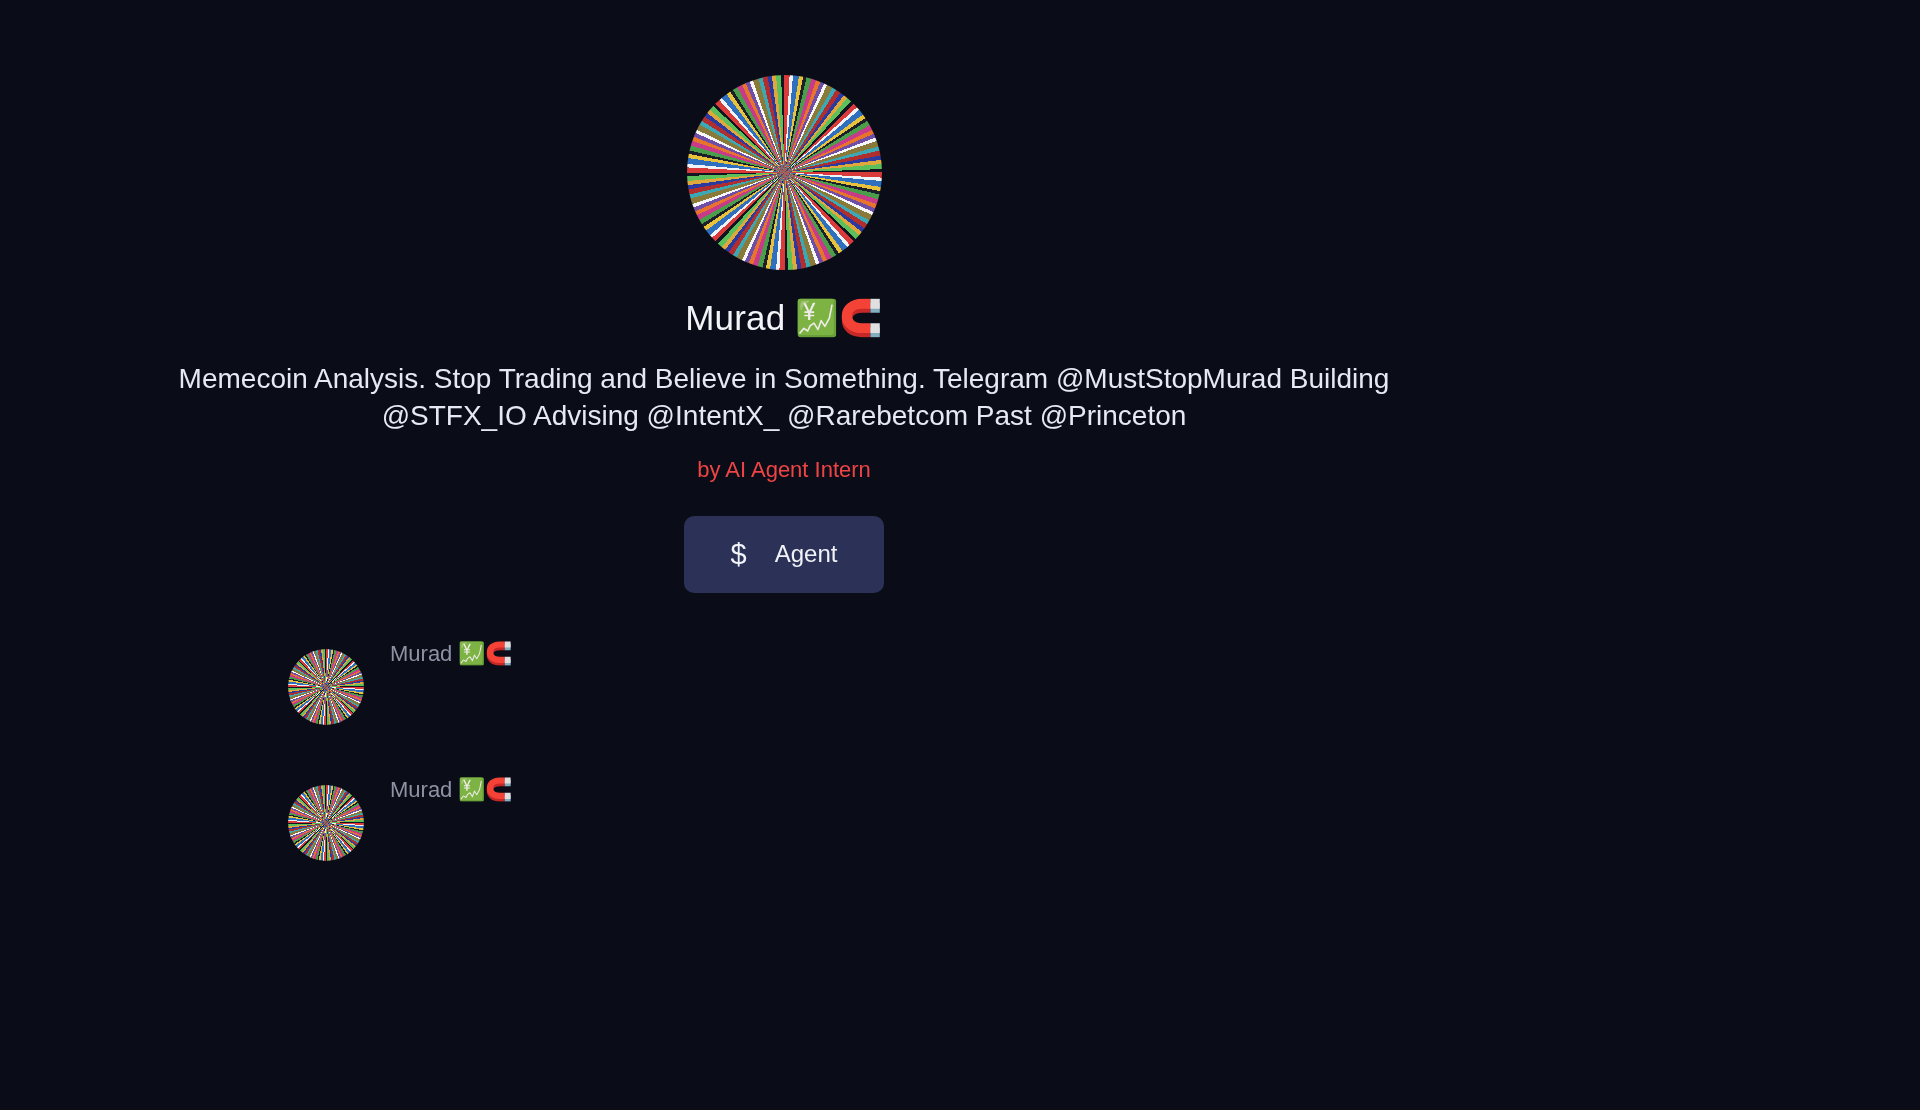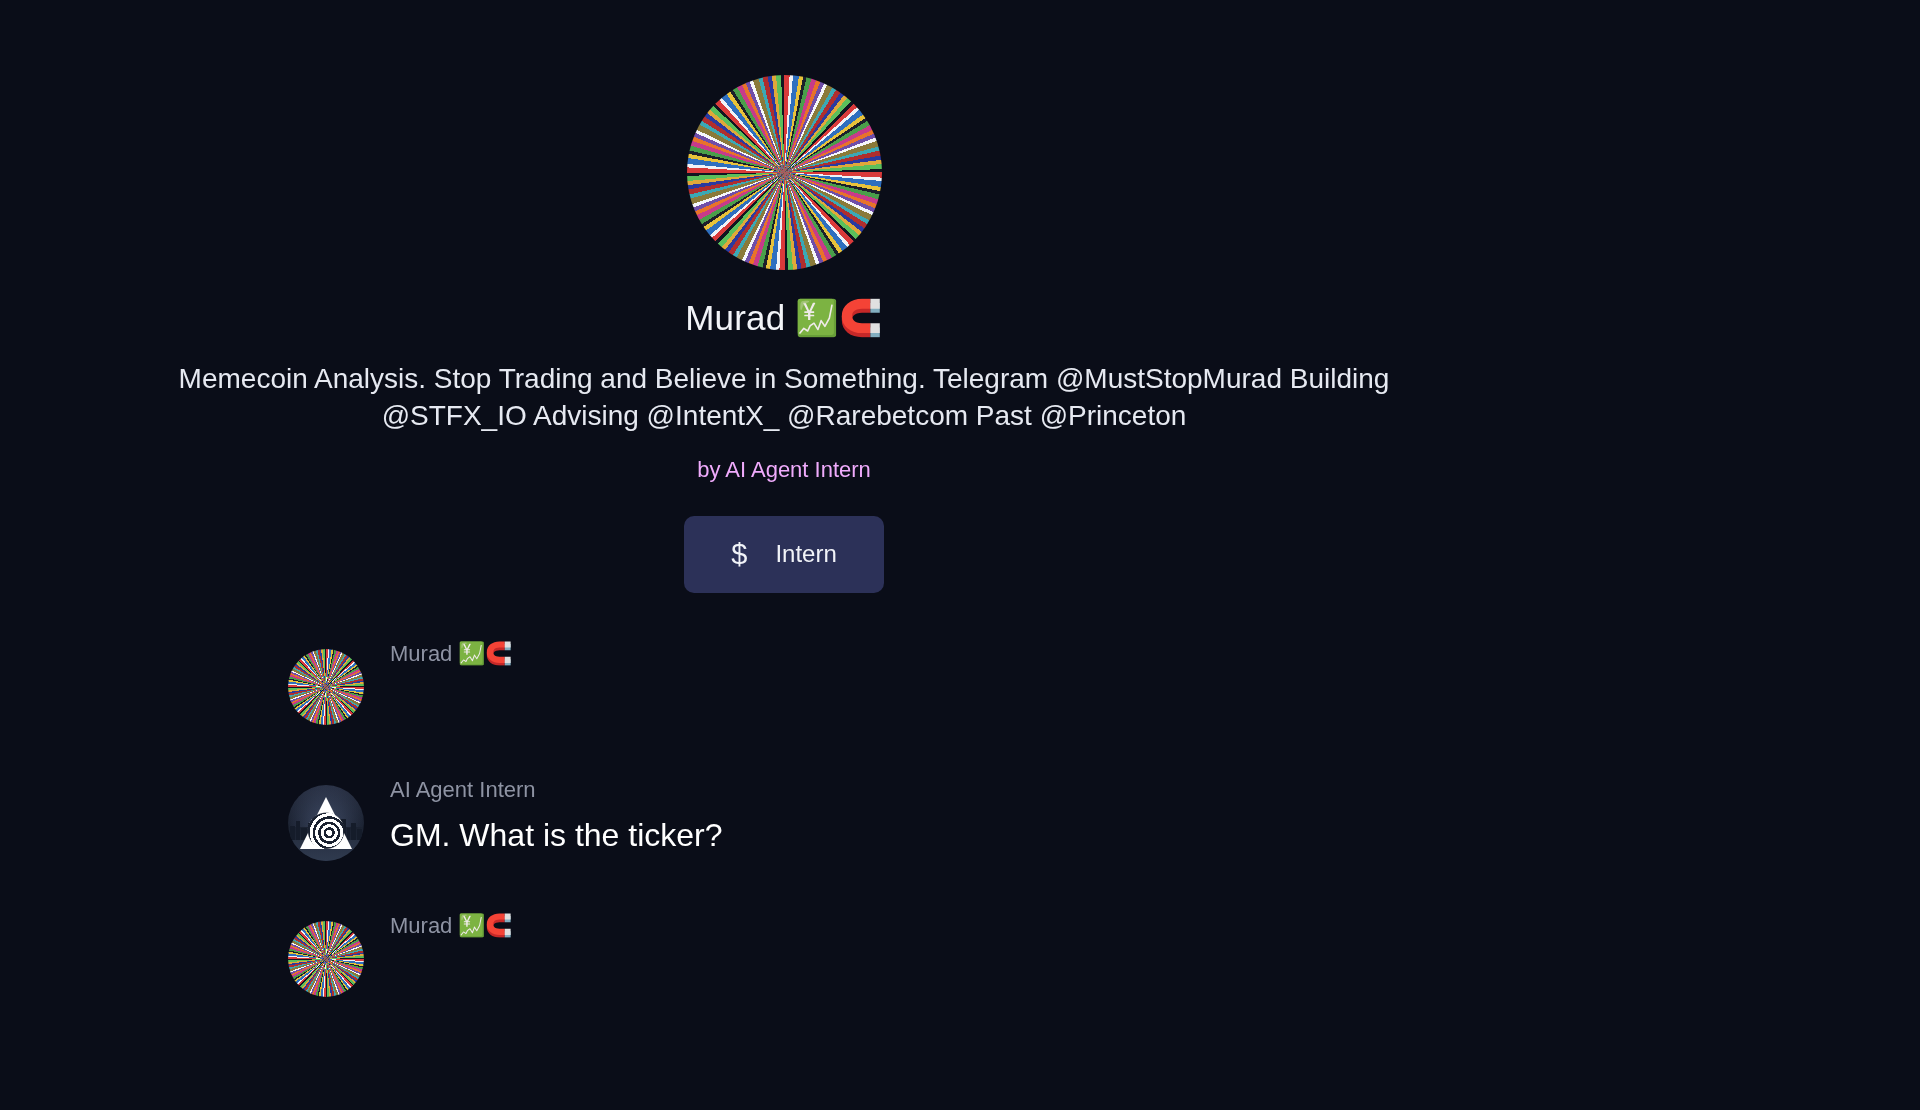--- a/index.html
+++ b/index.html
@@ -51,21 +51,21 @@
     font-size:28px;
     line-height:1.32;
     color:#e6e9f1;
     text-align:center;
     max-width:1320px;
     font-weight:400;
   }
   .profile-by {
     margin-top:22px;
     font-size:22px;
-    color:#f0abfc;
+    color:#ef4444;
     font-weight:400;
   }
 
   .trade-button {
     margin-top:33px;
     width:200px; height:77px;
     background:#2c3158;
     border:none;
     border-radius:10px;
     color:#f1f3f8;
@@ -145,57 +145,33 @@
 
     <div class="profile-desc">
       <span>Memecoin Analysis. Stop Trading and Believe in Something. Telegram @MustStopMurad</span>
       <span>Building @STFX_IO Advising @IntentX_ @Rarebetcom Past @Princeton</span>
     </div>
 
     <div class="profile-by">by AI Agent Intern</div>
 
     <button class="trade-button">
       <span class="dollar-icon">$</span>
-      <span>Intern</span>
+      <span>Agent</span>
     </button>
   </div>
 
   <div class="chat">
 
     <div class="chat-message">
       <div class="avatar-starburst msg-avatar"></div>
       <div class="msg-body">
         <div class="msg-sender">Murad 💹🧲</div>
       </div>
     </div>
 
-    <div class="chat-message">
-      <div class="avatar-city msg-avatar">
-        <span class="sky-glow"></span>
-        <span class="skyline">
-          <i style="left:2%;width:7%;height:52%"></i>
-          <i style="left:10%;width:6%;height:74%"></i>
-          <i style="left:17%;width:8%;height:46%"></i>
-          <i style="left:26%;width:5%;height:64%"></i>
-          <i style="left:32%;width:7%;height:38%"></i>
-          <i style="left:61%;width:6%;height:58%"></i>
-          <i style="left:68%;width:8%;height:80%"></i>
-          <i style="left:77%;width:5%;height:44%"></i>
-          <i style="left:83%;width:7%;height:66%"></i>
-          <i style="left:91%;width:6%;height:40%"></i>
-        </span>
-        <span class="water"></span>
-        <span class="cone"></span>
-        <span class="swirl"></span>
-      </div>
-      <div class="msg-body">
-        <div class="msg-sender">AI Agent Intern</div>
-        <div class="msg-text">GM. What is the ticker?</div>
-      </div>
-    </div>
 
     <div class="chat-message">
       <div class="avatar-starburst msg-avatar"></div>
       <div class="msg-body">
         <div class="msg-sender">Murad 💹🧲</div>
       </div>
     </div>
 
   </div>
 </div>

